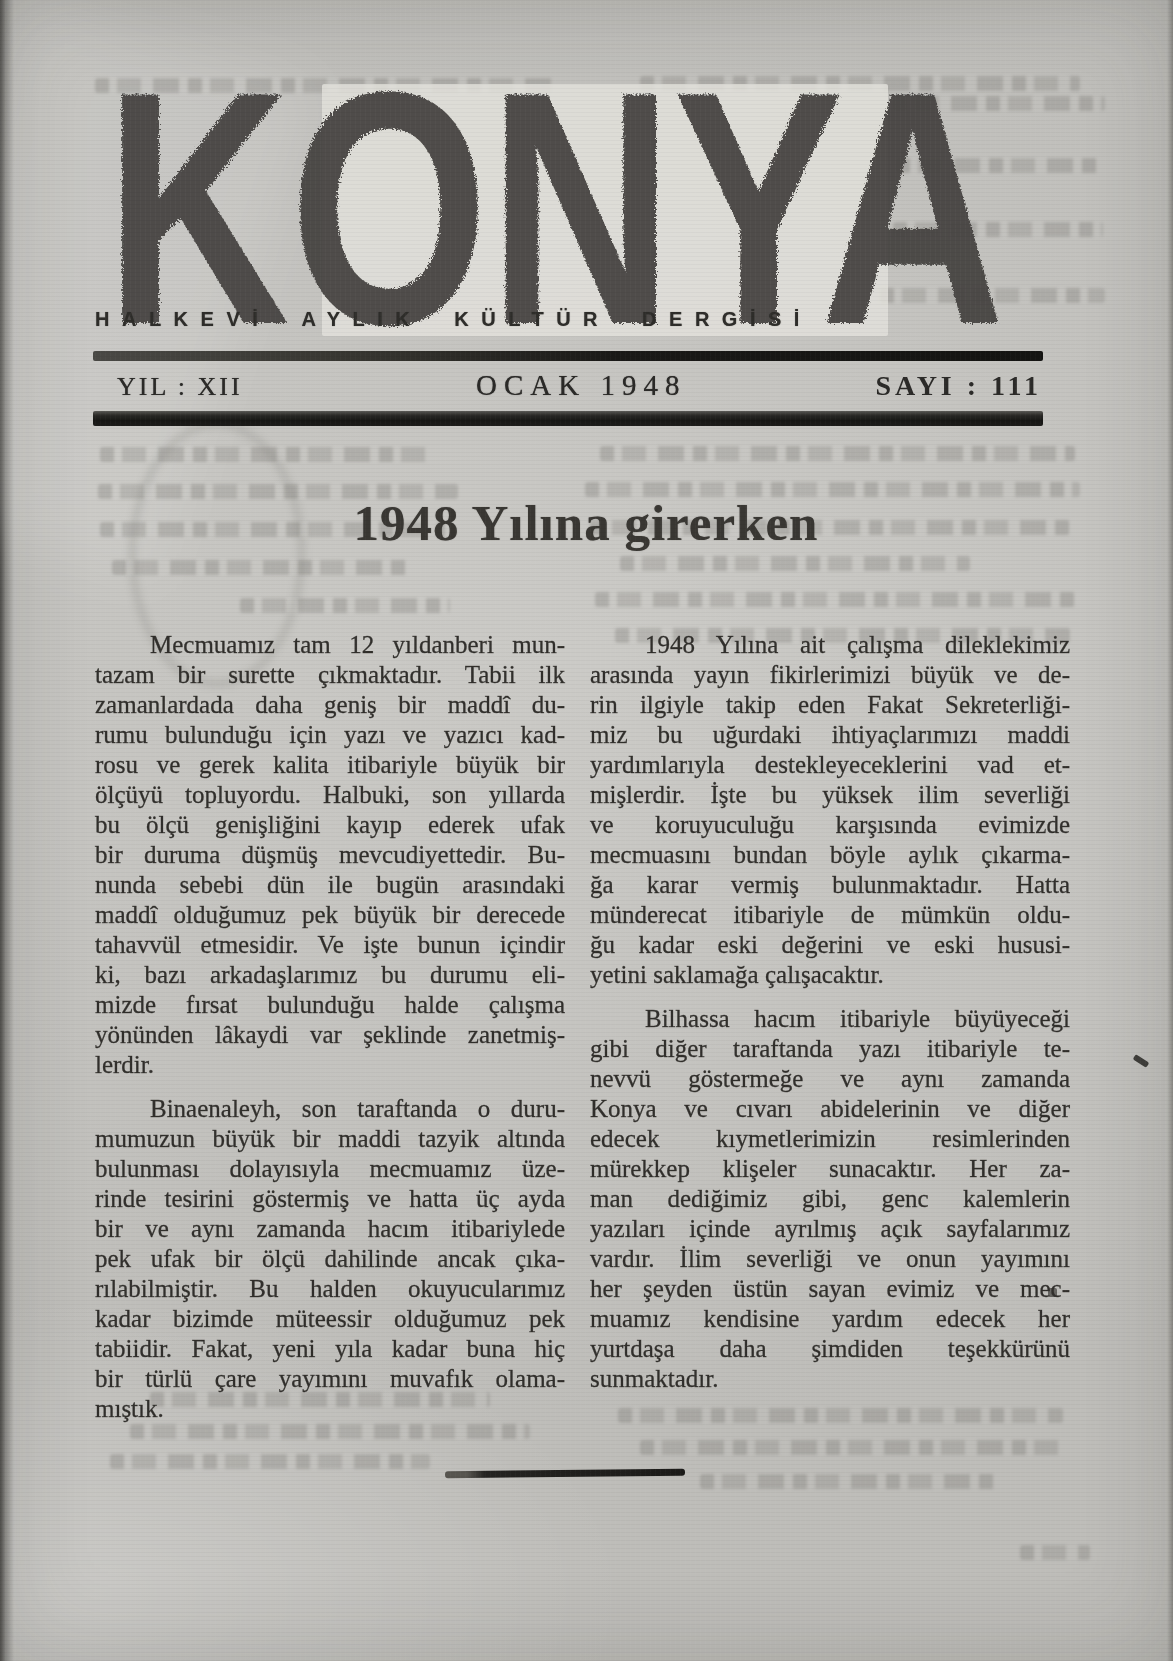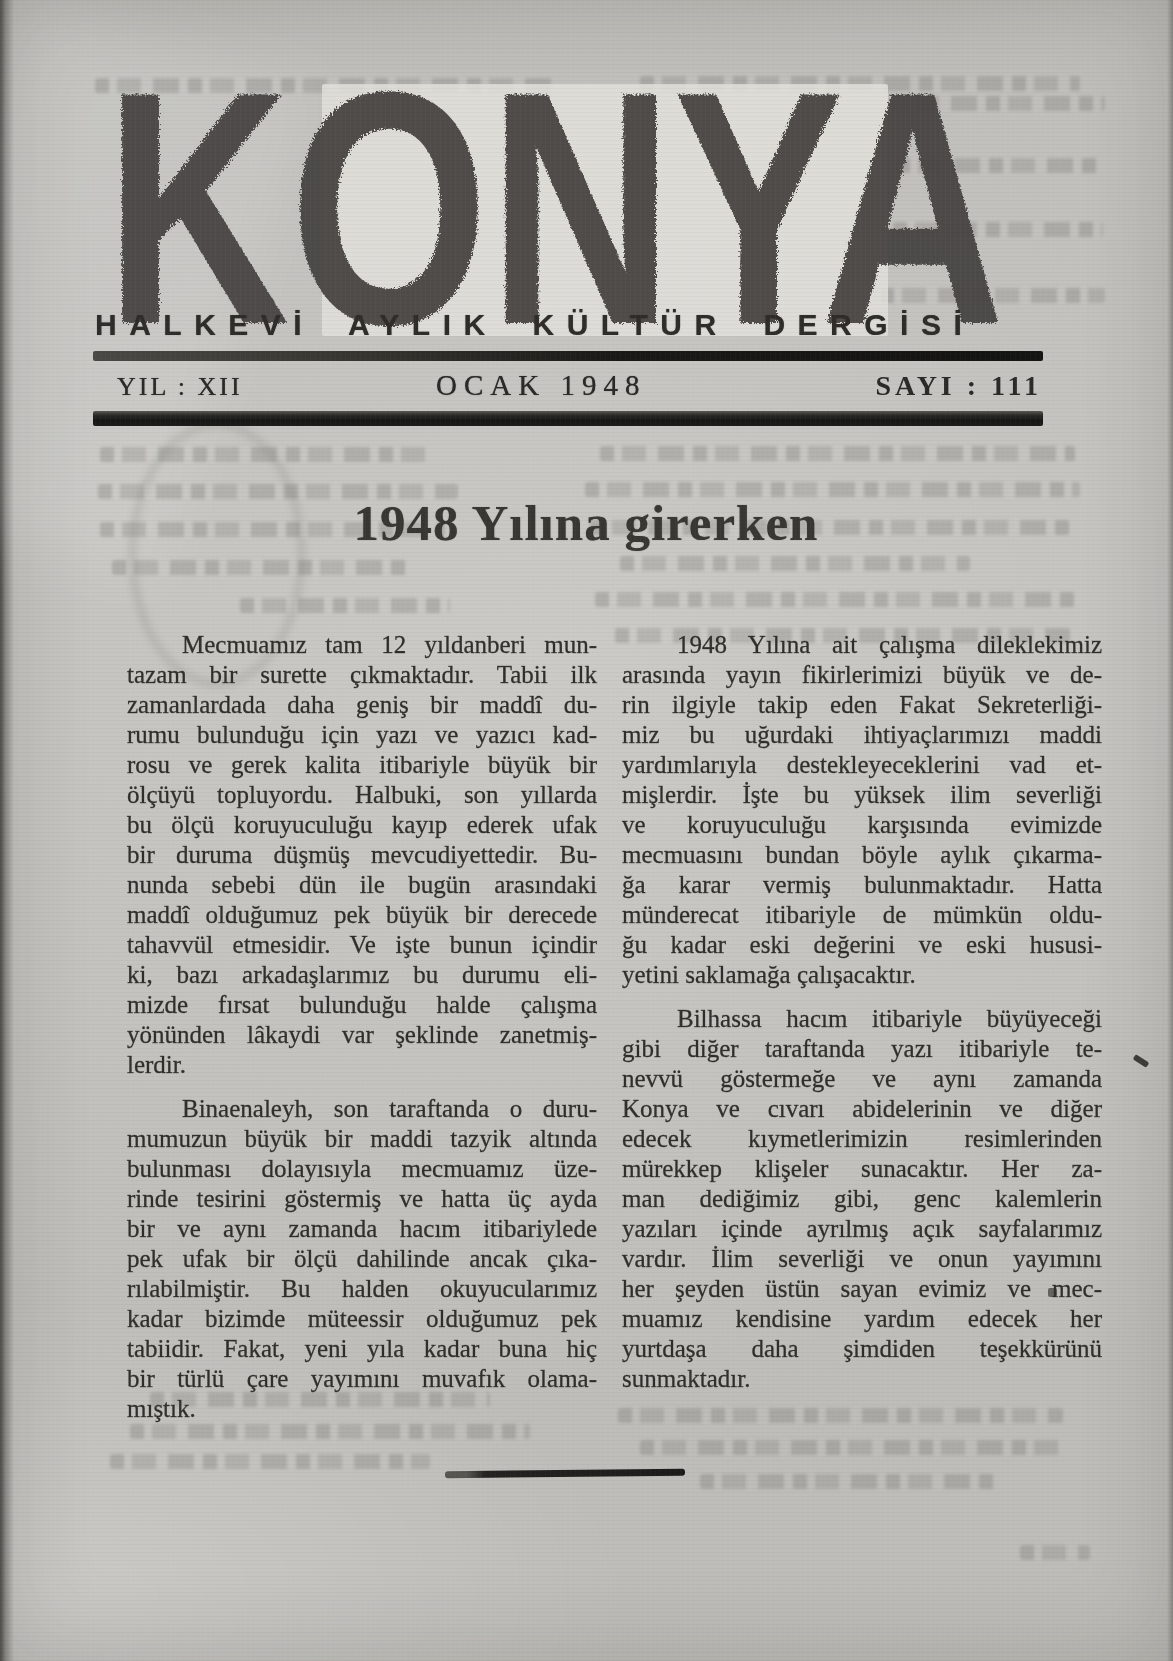--- a/index.html
+++ b/index.html
@@ -38,42 +38,42 @@
     border-radius:50%;filter:blur(3px);}
   .speck{position:absolute;background:#3d3c39;border-radius:2px;}
 
   
   .logo-box{position:absolute;left:322px;top:84px;width:566px;height:252px;
     background:rgba(226,224,219,.85);border-radius:2px;}
   .logo-svg{position:absolute;left:105px;top:82px;overflow:visible;}
   .subtitle{
     position:absolute;left:95px;top:308px;width:990px;white-space:nowrap;
     font-family:"Liberation Sans","DejaVu Sans",sans-serif;font-weight:700;
-    font-size:30px;letter-spacing:12.5px;word-spacing:14px;color:#2e2d2a;
+    font-size:20px;letter-spacing:12.5px;word-spacing:14px;color:#2e2d2a;
     text-shadow:0 0 1px rgba(46,45,42,.6);
   }
   .rule1{position:absolute;left:93px;top:351px;width:950px;height:10px;border-radius:2px;
     background:linear-gradient(90deg,#4a4945 0%,#35342f 30%,#1a1917 55%,#141412 100%);}
   .rule2{position:absolute;left:93px;top:411px;width:950px;height:15px;border-radius:2px;
     background:linear-gradient(180deg,#5b5a56 0%,#2b2a27 28%,#161614 65%,#1d1c1a 100%);}
   .dateline{position:absolute;left:0;top:369px;width:1173px;height:36px;color:#2b2a28;}
   .year{position:absolute;left:117px;top:3px;font-size:26px;letter-spacing:3px;
     text-shadow:0 0 .8px rgba(43,42,40,.8);}
-  .month{position:absolute;left:436px;top:0;font-size:29px;letter-spacing:7px;
+  .month{position:absolute;left:476px;top:0;font-size:29px;letter-spacing:7px;
     text-shadow:0 0 .9px rgba(43,42,40,.85);}
   .issue{position:absolute;right:131px;top:1px;font-size:28px;font-weight:700;letter-spacing:4px;}
 
   
   .title{
     position:absolute;left:95px;top:494px;width:950px;text-align:center;
     transform:translateX(16px);
     font-size:51px;font-weight:700;letter-spacing:1px;color:#393733;
     text-shadow:0 0 1px rgba(57,55,51,.55);
   }
-  .columns{position:absolute;left:95px;top:630px;width:975px;display:flex;gap:25px;margin-left:32px;}
+  .columns{position:absolute;left:95px;top:630px;width:975px;display:flex;gap:25px;}
   .col{font-size:25px;line-height:30px;color:#312f2c;
     -webkit-text-stroke:.35px rgba(47,45,42,.75);}
   .col-left{width:470px;}
   .col-right{width:480px;}
   .para + .para{margin-top:14px;}
   .line{text-align:justify;text-align-last:justify;}
   .line.first{text-indent:55px;}
   .line.lastline{text-align-last:left;}
 
   .end-divider{position:absolute;left:445px;top:1470px;width:240px;height:7px;border-radius:3px;
@@ -145,21 +145,21 @@
 
   <div class="columns">
     <div class="col col-left">
         <div class="para">
           <div class="line first">Mecmuamız tam 12 yıldanberi mun-</div>
           <div class="line">tazam bir surette çıkmaktadır. Tabii ilk</div>
           <div class="line">zamanlardada daha geniş bir maddî du-</div>
           <div class="line">rumu bulunduğu için yazı ve yazıcı kad-</div>
           <div class="line">rosu ve gerek kalita itibariyle büyük bir</div>
           <div class="line">ölçüyü topluyordu. Halbuki, son yıllarda</div>
-          <div class="line">bu ölçü koruyuculuğu kayıp ederek ufak</div>
+          <div class="line">bu ölçü genişliğini kayıp ederek ufak</div>
           <div class="line">bir duruma düşmüş mevcudiyettedir. Bu-</div>
           <div class="line">nunda sebebi dün ile bugün arasındaki</div>
           <div class="line">maddî olduğumuz pek büyük bir derecede</div>
           <div class="line">tahavvül etmesidir. Ve işte bunun içindir</div>
           <div class="line">ki, bazı arkadaşlarımız bu durumu eli-</div>
           <div class="line">mizde fırsat bulunduğu halde çalışma</div>
           <div class="line">yönünden lâkaydi var şeklinde zanetmiş-</div>
           <div class="line lastline">lerdir.</div>
         </div>
         <div class="para">

